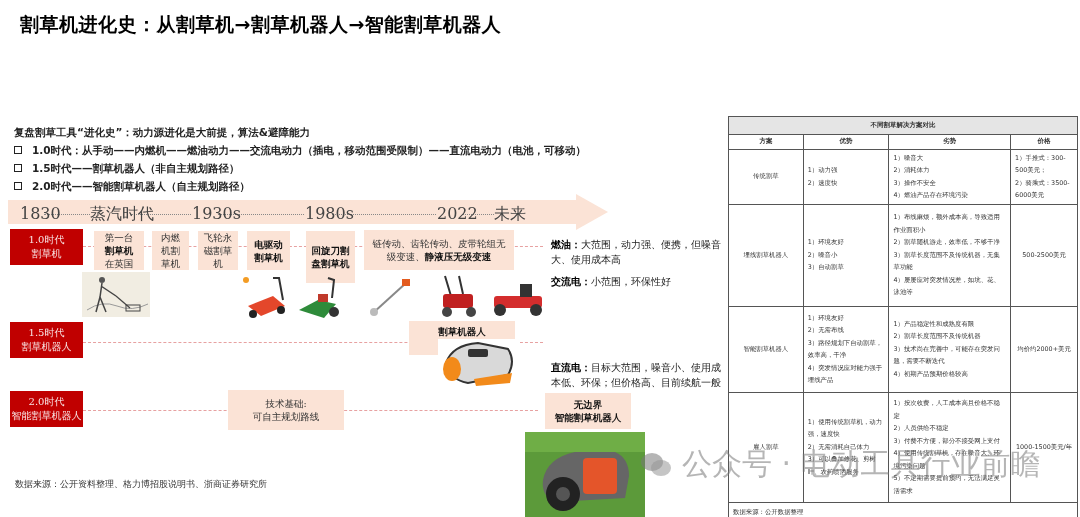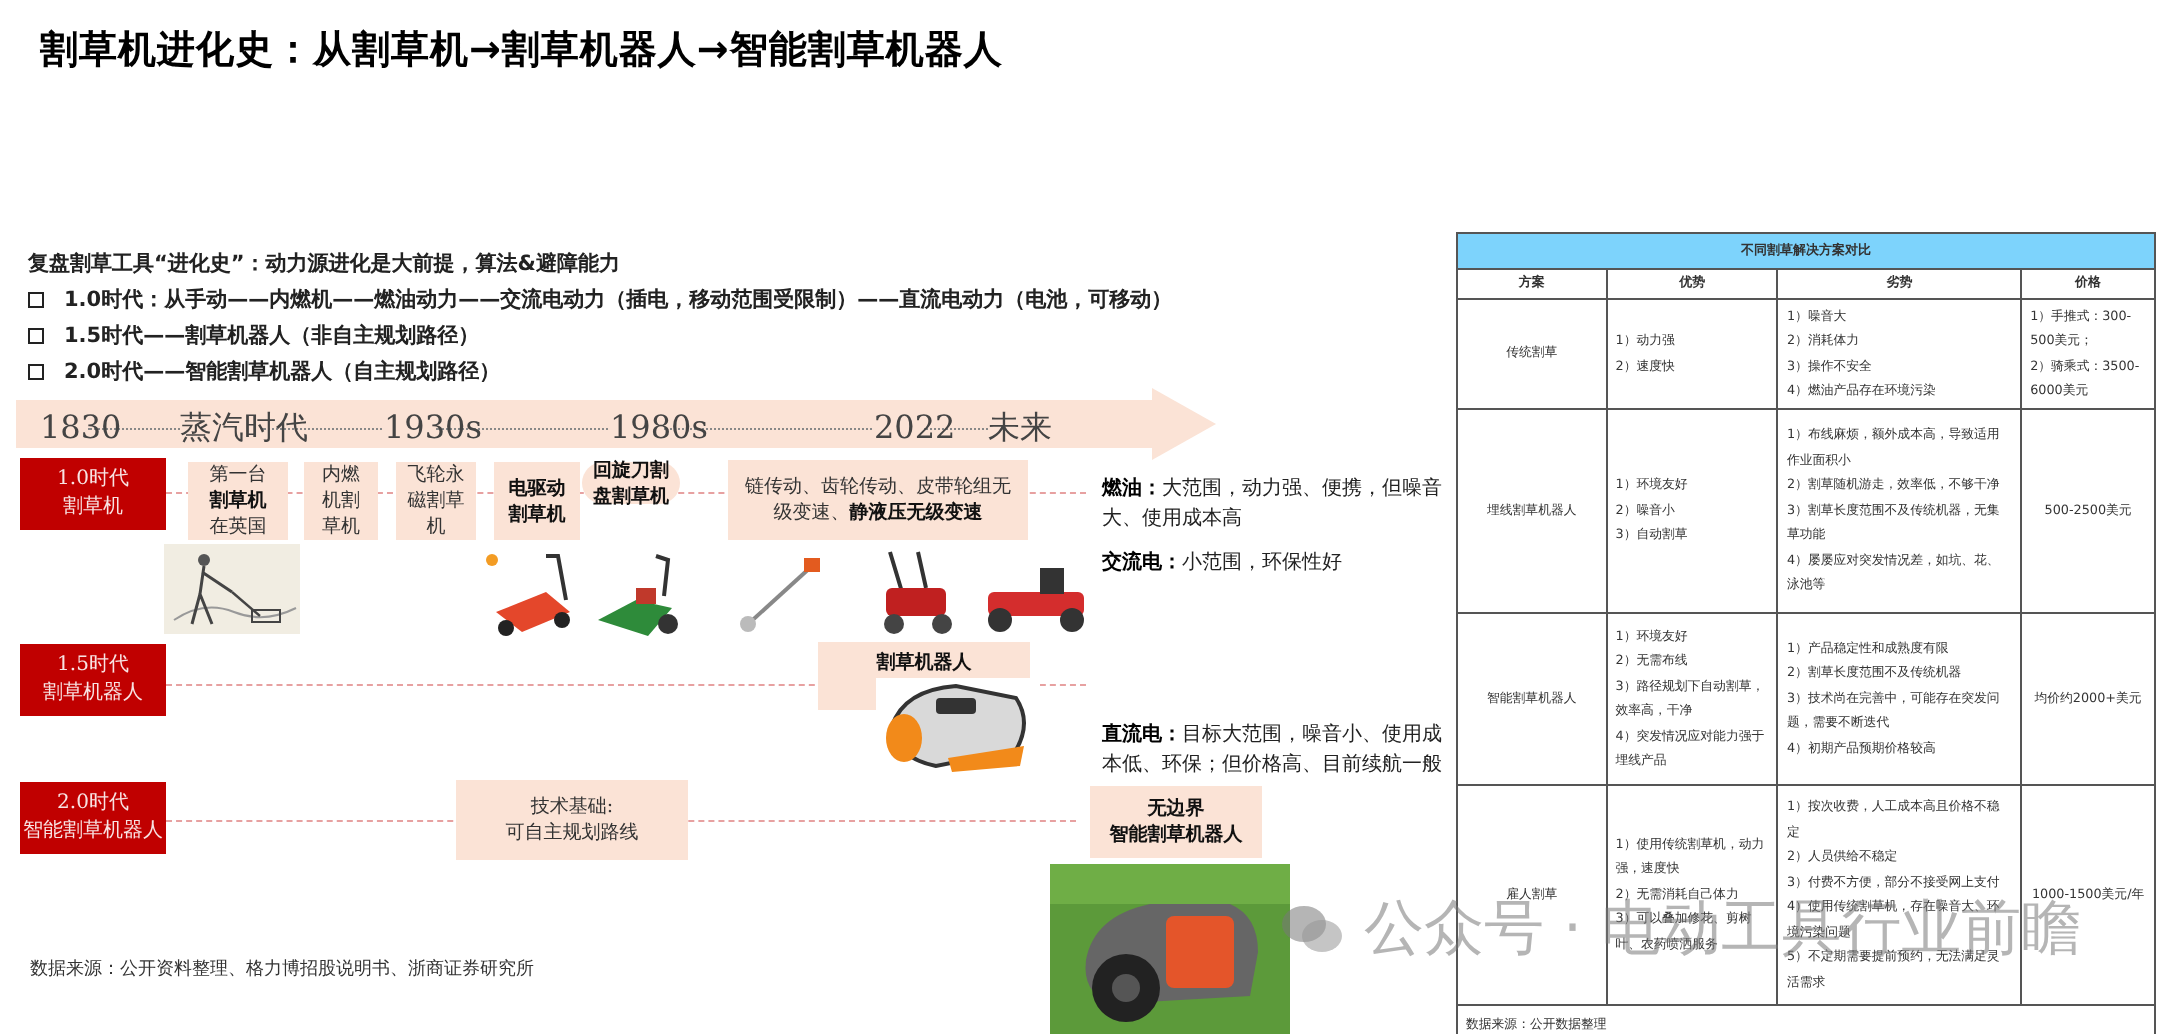--- a/index.html
+++ b/index.html
@@ -41,21 +41,21 @@
 
   
   .note { position: absolute; left: 551px; font-size: 10px; line-height: 15px; color: #222; width: 178px; }
   .note b { font-weight: bold; color: #000; }
 
   .source-left { position: absolute; left: 15px; top: 478px; font-size: 9px; color: #333; font-family: "DejaVu Serif", serif; }
 
   
   .cmp-table { position: absolute; left: 728px; top: 116px; width: 350px; border-collapse: collapse; font-size: 6.4px; color: #333; }
   .cmp-table td, .cmp-table th { border: 1px solid #555; vertical-align: middle; }
-  .cmp-table .cap { background: #7dd3fc; text-align: center; font-weight: bold; height: 15px; font-size: 6.5px; }
+  .cmp-table .cap { background: #e5e5e5; text-align: center; font-weight: bold; height: 15px; font-size: 6.5px; }
   .cmp-table th { font-weight: bold; height: 15px; text-align: center; font-size: 6.5px; background: #fff; }
   .cmp-table td { padding: 2px 4px; line-height: 12.5px; }
   .cmp-table td.c { text-align: center; }
   .cmp-table .src td { line-height: 14px; }
 
   
   .watermark { position: absolute; left: 640px; top: 444px; display: flex; align-items: center; color: rgba(120,120,120,0.55);
     font-size: 30px; white-space: nowrap; pointer-events: none; }
   .watermark .wx { width: 32px; height: 28px; margin-right: 10px; position: relative; }
 </style>
@@ -125,21 +125,21 @@
 </div>
 <div class="node" style="left:198px;top:231px;width:40px;height:39px;">
   <span>飞轮永</span>
     <span>磁割草</span>
     <span>机</span>
 </div>
 <div class="node" style="left:247px;top:231px;width:43px;height:39px;">
   <b>电驱动</b>
     <b>割草机</b>
 </div>
-<div class="node" style="left:291px;top:231px;width:49px;height:21px;border-radius:12px;">
+<div class="node" style="left:306px;top:231px;width:49px;height:52px;">
   <b>回旋刀割</b>
     <b>盘割草机</b>
 </div>
 <div class="node" style="left:364px;top:230px;width:150px;height:40px;">
   <span>链传动、齿轮传动、皮带轮组无</span>
   <span><span>级变速、</span><b>静液压无级变速</b></span>
 </div>
 
 <svg class="pic" style="left:82px;top:272px;" width="68" height="45">
   <rect width="68" height="45" fill="#f1ede2"></rect>

